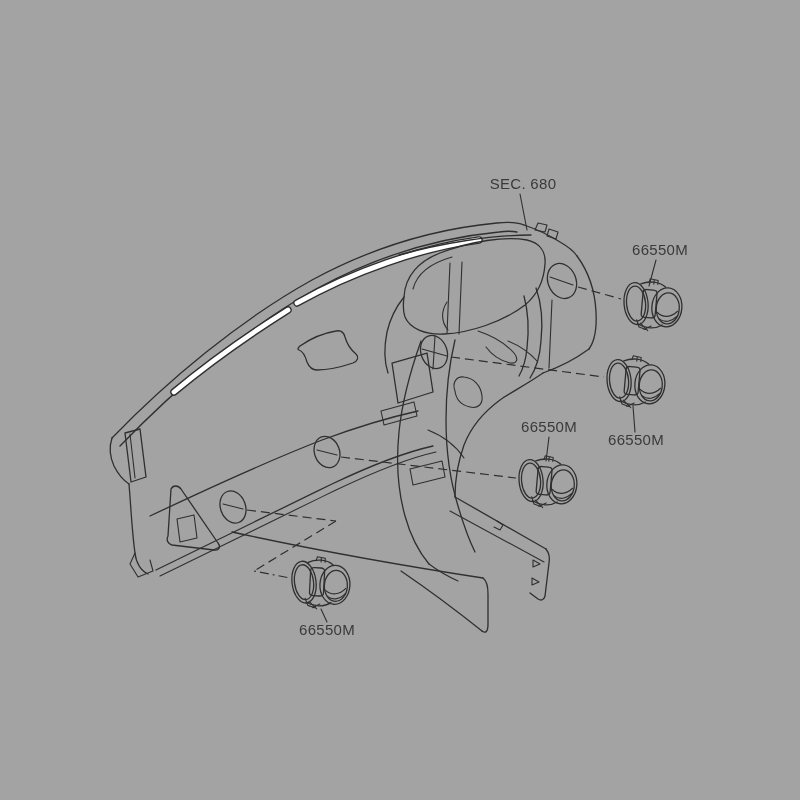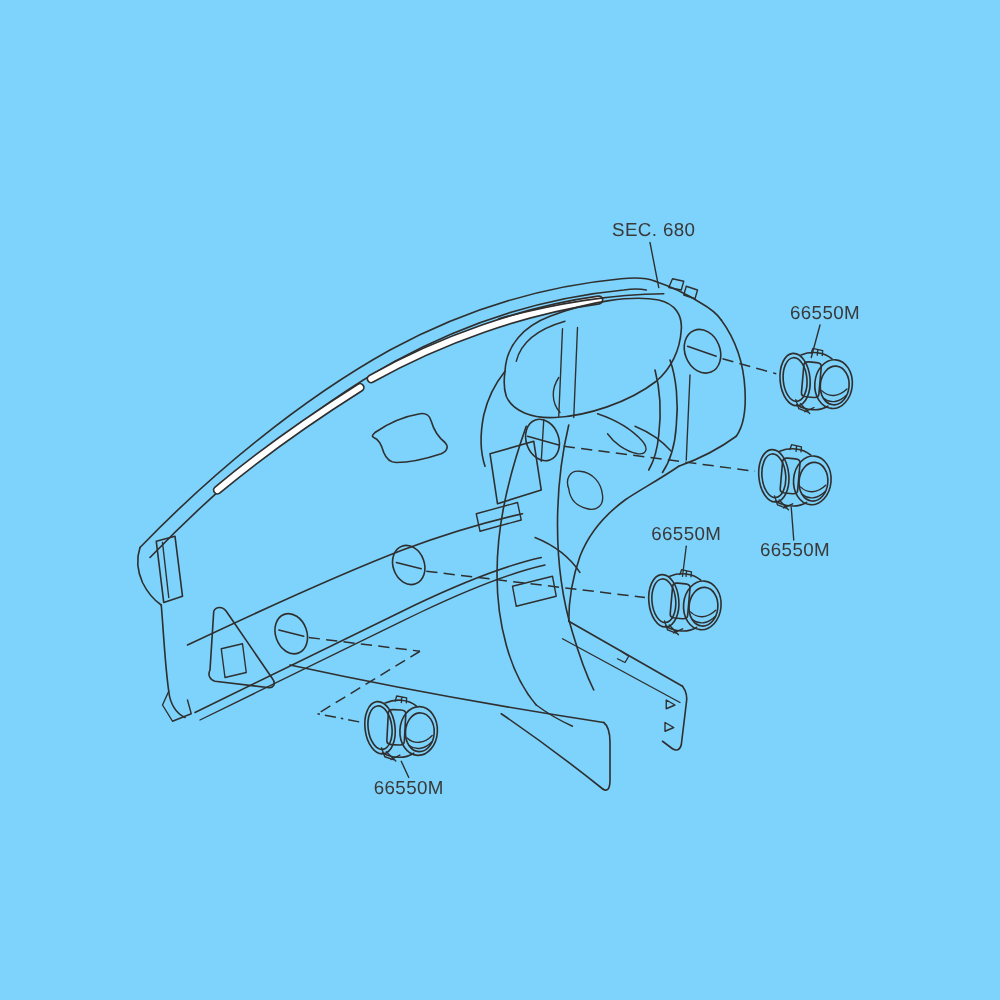--- a/index.html
+++ b/index.html
@@ -1,20 +1,20 @@
 <!DOCTYPE html>
 <html><head>
 <meta charset="utf-8">
 <style>
   html, body { margin: 0; padding: 0; background: #ffffff; }
   .canvas {
     position: relative;
     width: 800px;
     height: 800px;
-    background: #7dd3fc;
+    background: #a3a3a3;
     font-family: "Liberation Sans", sans-serif;
     overflow: hidden;
   }
   svg { display: block; }
   .line   { fill: none; stroke: #2f2f2f; stroke-width: 1.3; stroke-linecap: round; stroke-linejoin: round; }
   .thin   { stroke-width: 1.1; }
   .slot-outer { fill: none; stroke: #2f2f2f; stroke-width: 7.5; stroke-linecap: round; }
   .slot-inner { fill: none; stroke: #ffffff; stroke-width: 4.8; stroke-linecap: round; }
   .dashed { fill: none; stroke: #2f2f2f; stroke-width: 1.2; stroke-dasharray: 9 5; stroke-linecap: butt; }
   .dashdot { fill: none; stroke: #2f2f2f; stroke-width: 1.2; stroke-dasharray: 2 4 9 4; }

